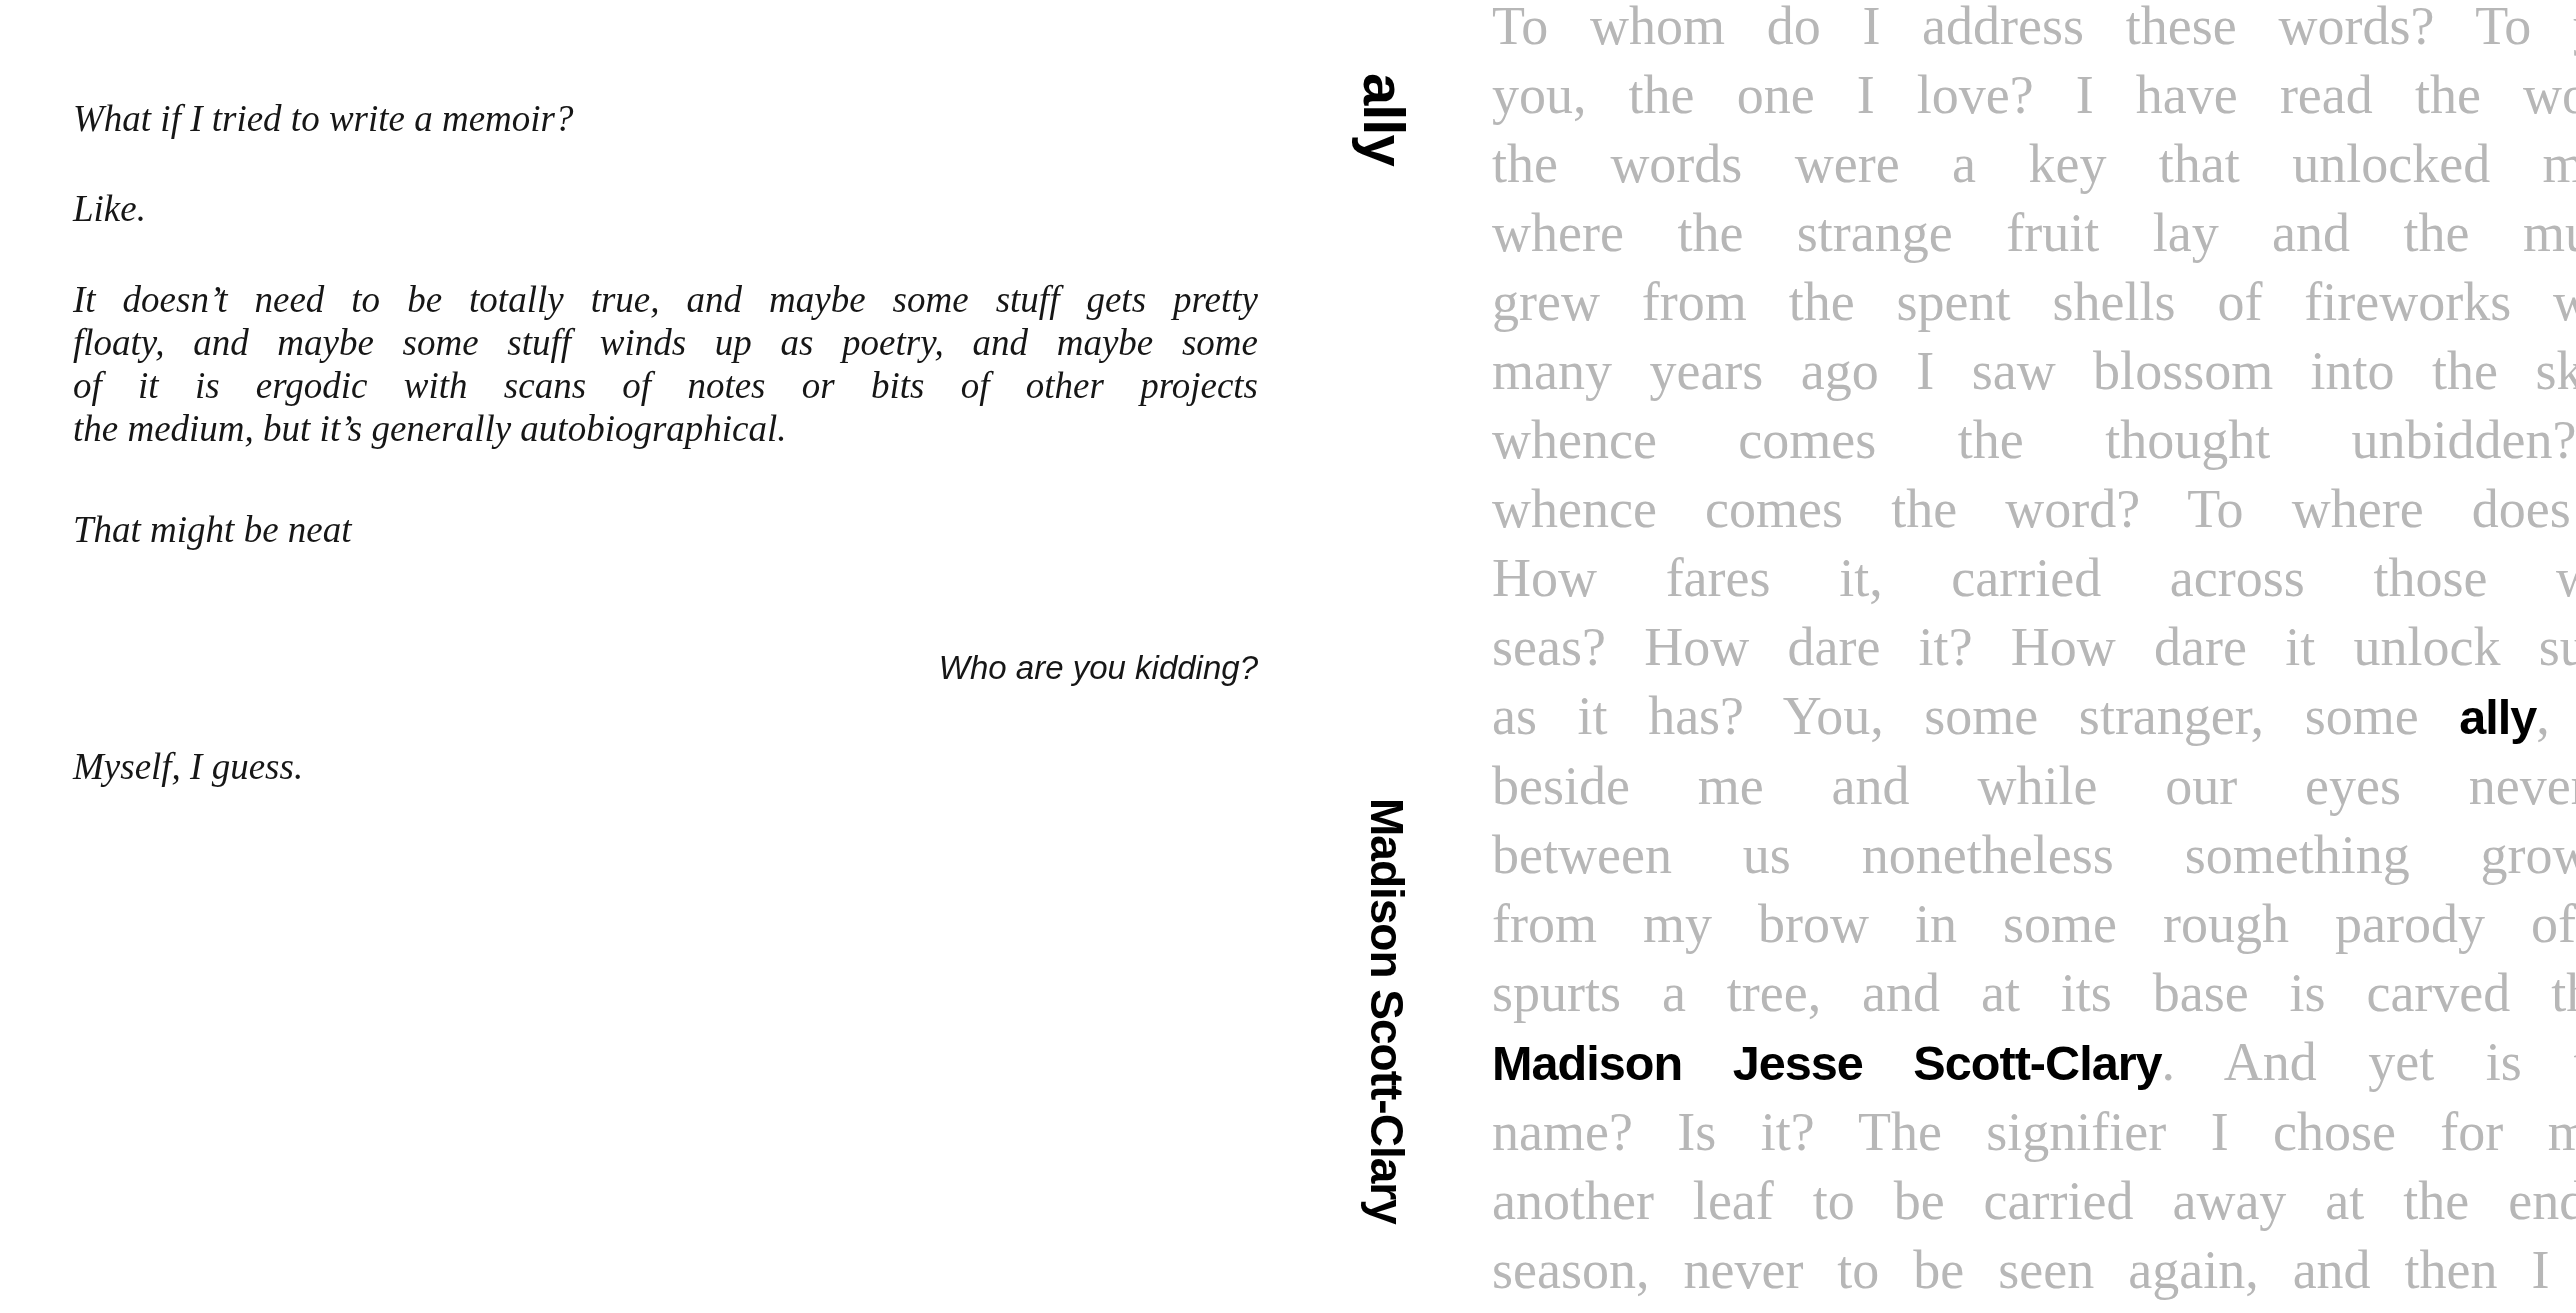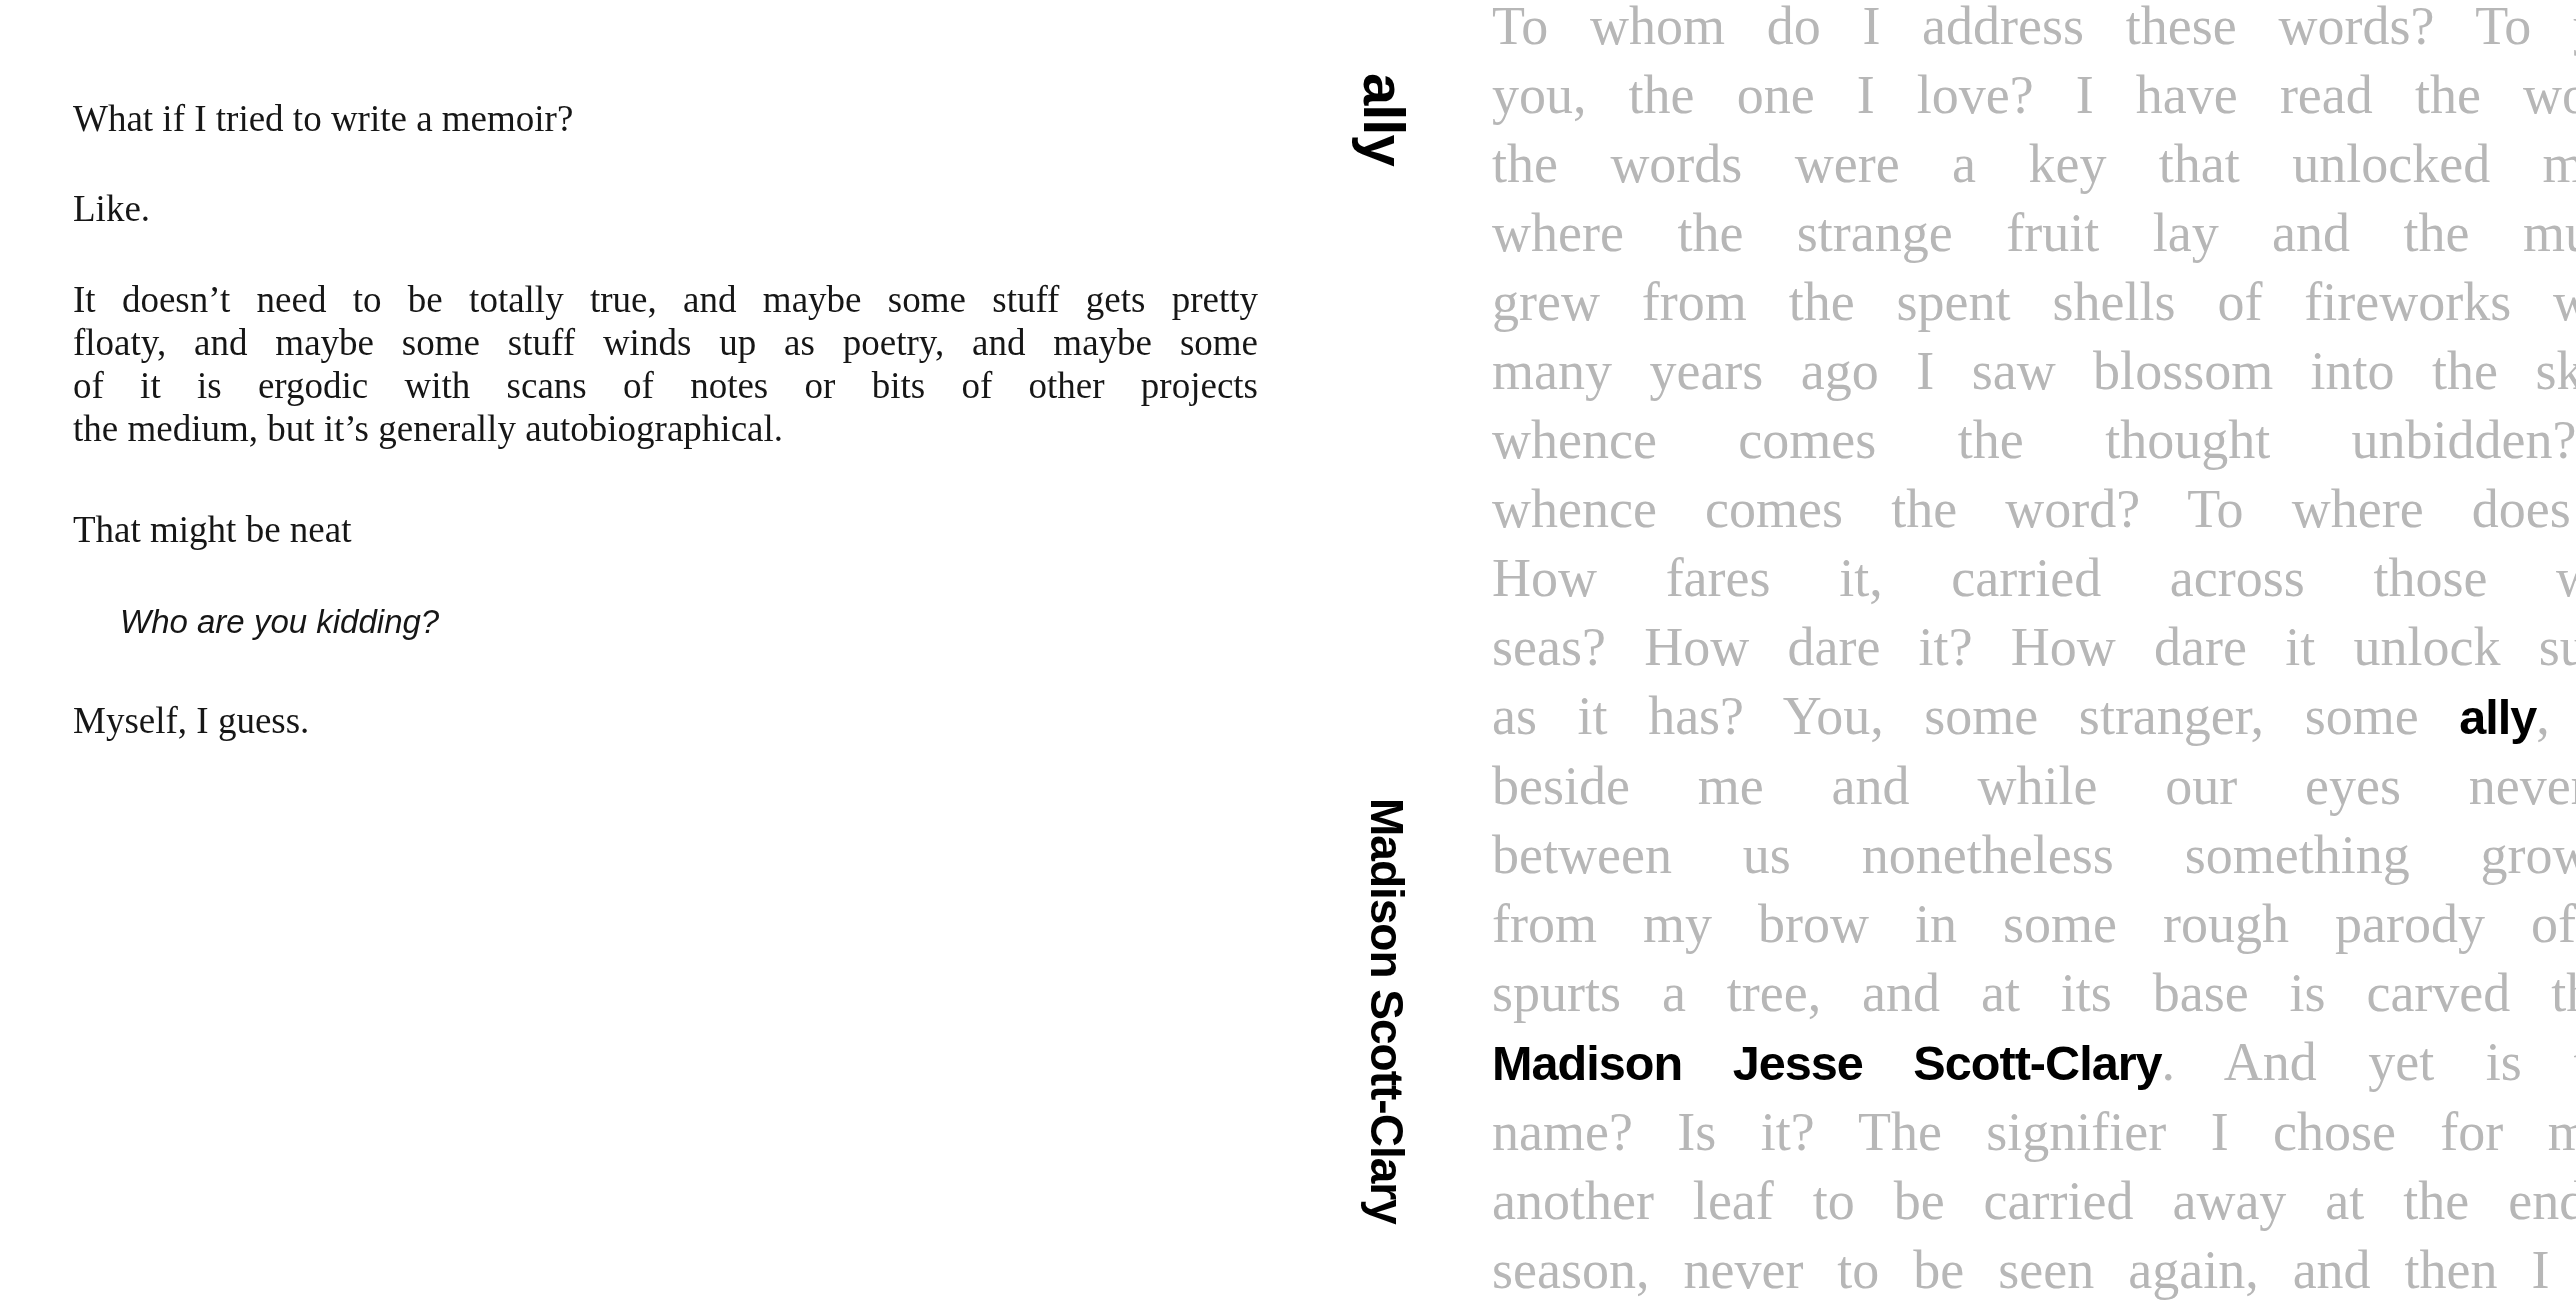--- a/index.html
+++ b/index.html
@@ -18,25 +18,25 @@
   }
   .spread{position:relative;width:2782px;height:1314px;}
 
   
   .left-page{
     position:absolute;left:73px;top:97px;width:1185px;
     font-family:"Liberation Serif","DejaVu Serif",serif;
     font-size:37px;line-height:43px;
     color:var(--ink);
   }
-  .para{margin:0;}
+  .para{margin:0;font-style:italic;}
   .para:nth-of-type(2){margin-top:47px;}
   .para:nth-of-type(3){margin-top:48px;}
   .para:nth-of-type(4){margin-top:58px;}
-  .para:nth-of-type(5){margin-top:49px;}
+  .para:nth-of-type(5){margin-top:95px;text-align:right;}
   .para:nth-of-type(6){margin-top:56px;}
   .para:nth-of-type(7){margin-top:49px;}
   .para.italic,.para.italic-muted{
     margin-left:47px;
     font-family:"Liberation Sans","DejaVu Sans",sans-serif;
     font-style:italic;
     font-size:33px;line-height:43px;
   }
   .para.italic-muted{color:var(--muted-ink);}
   .jline{

